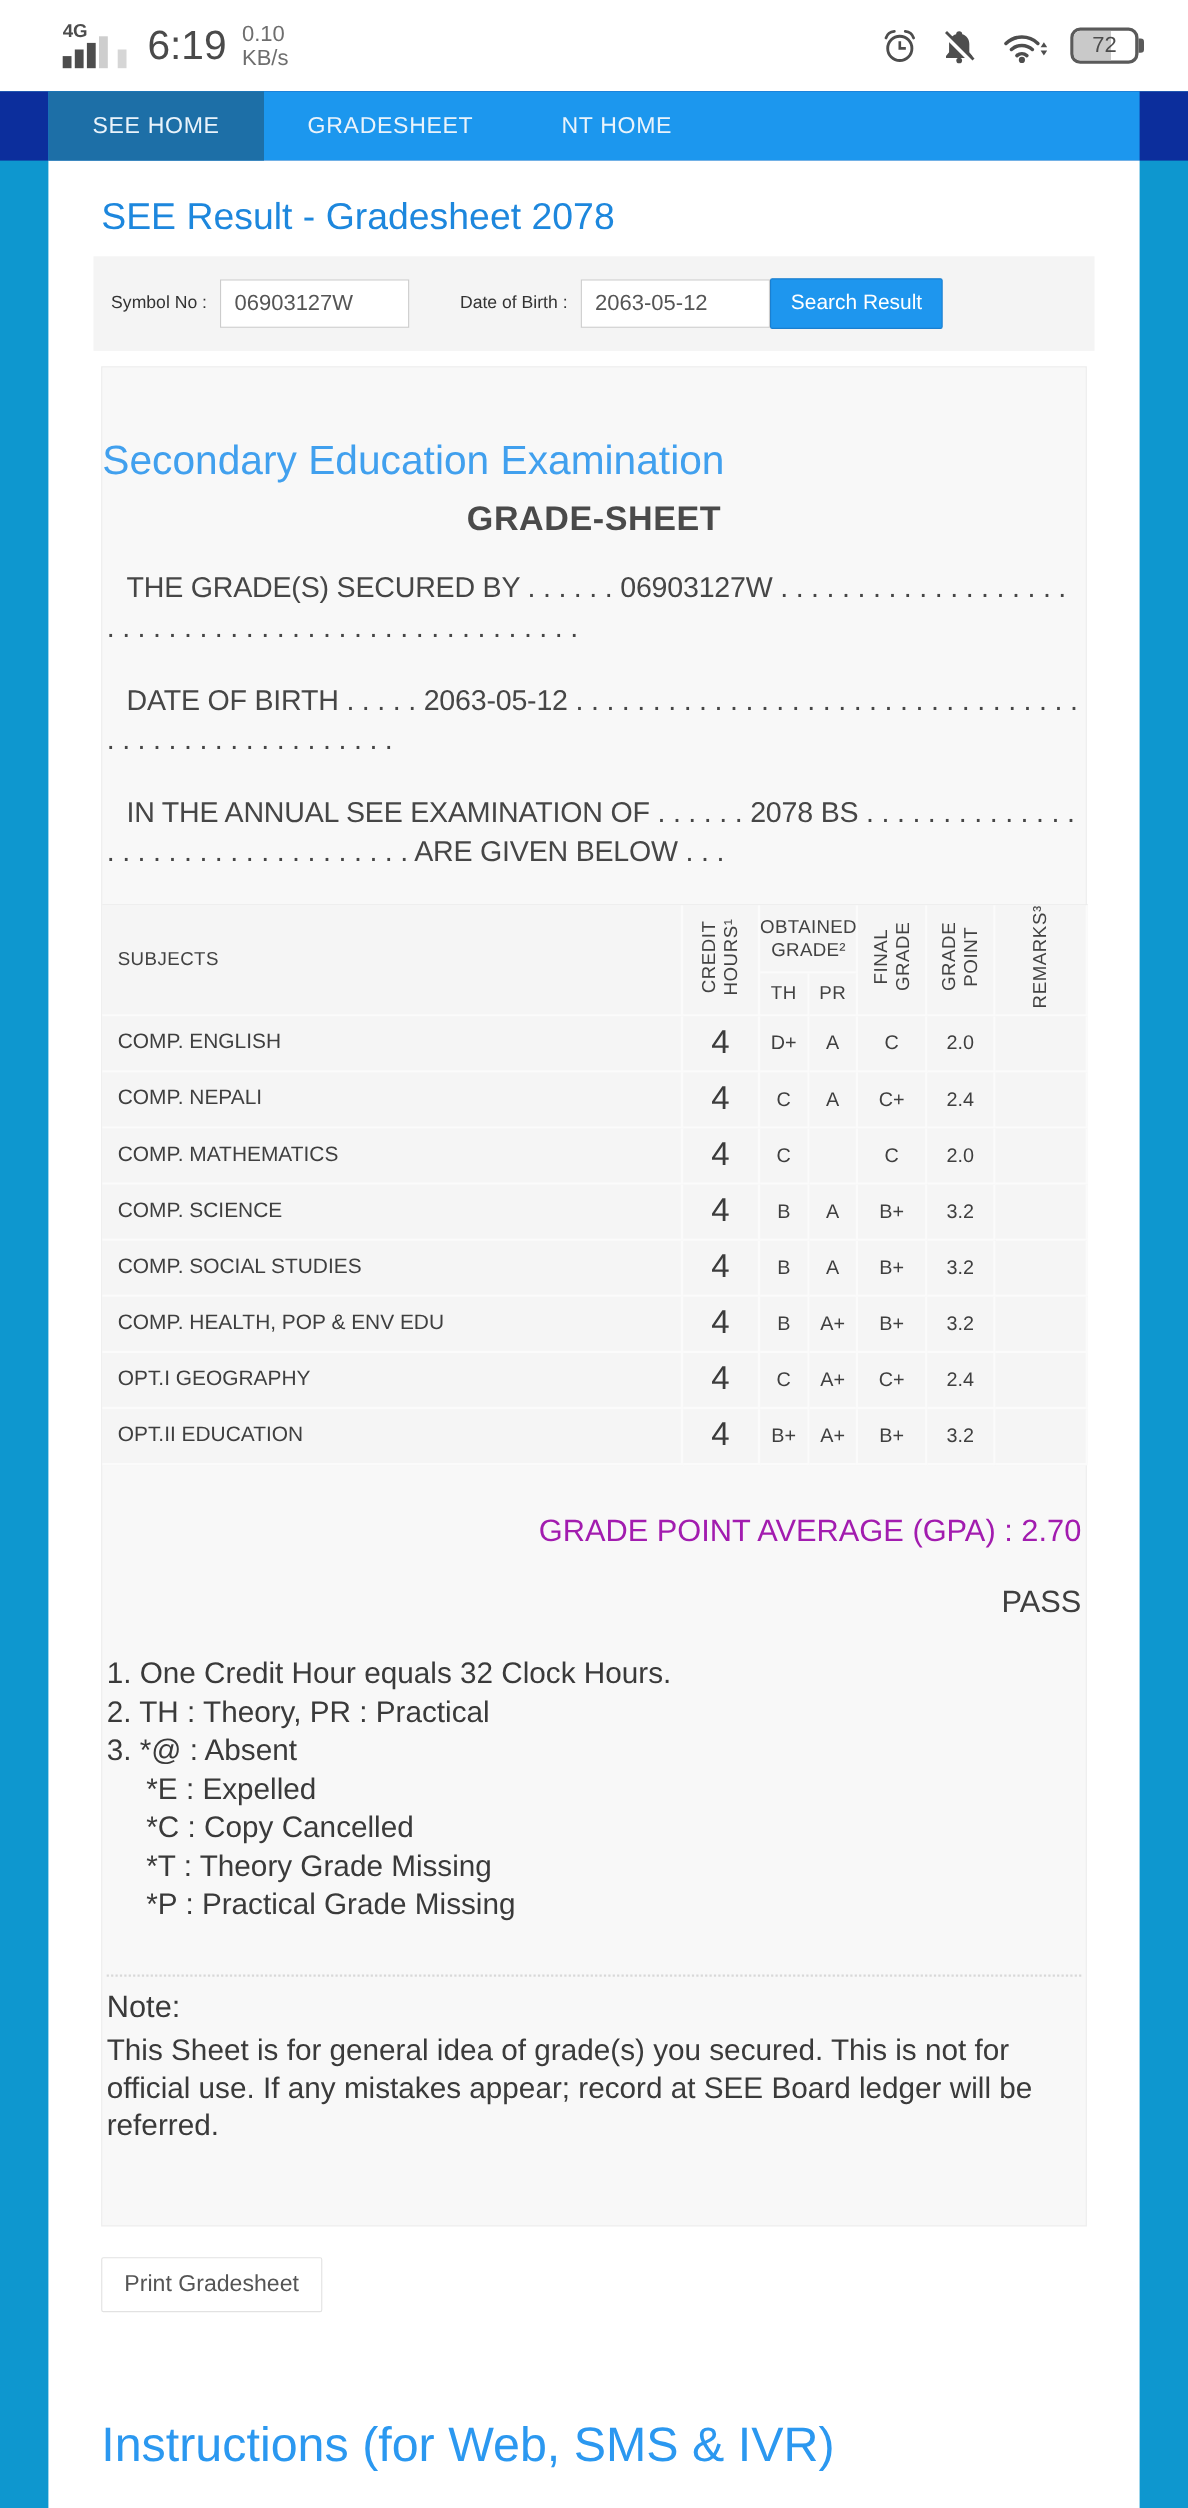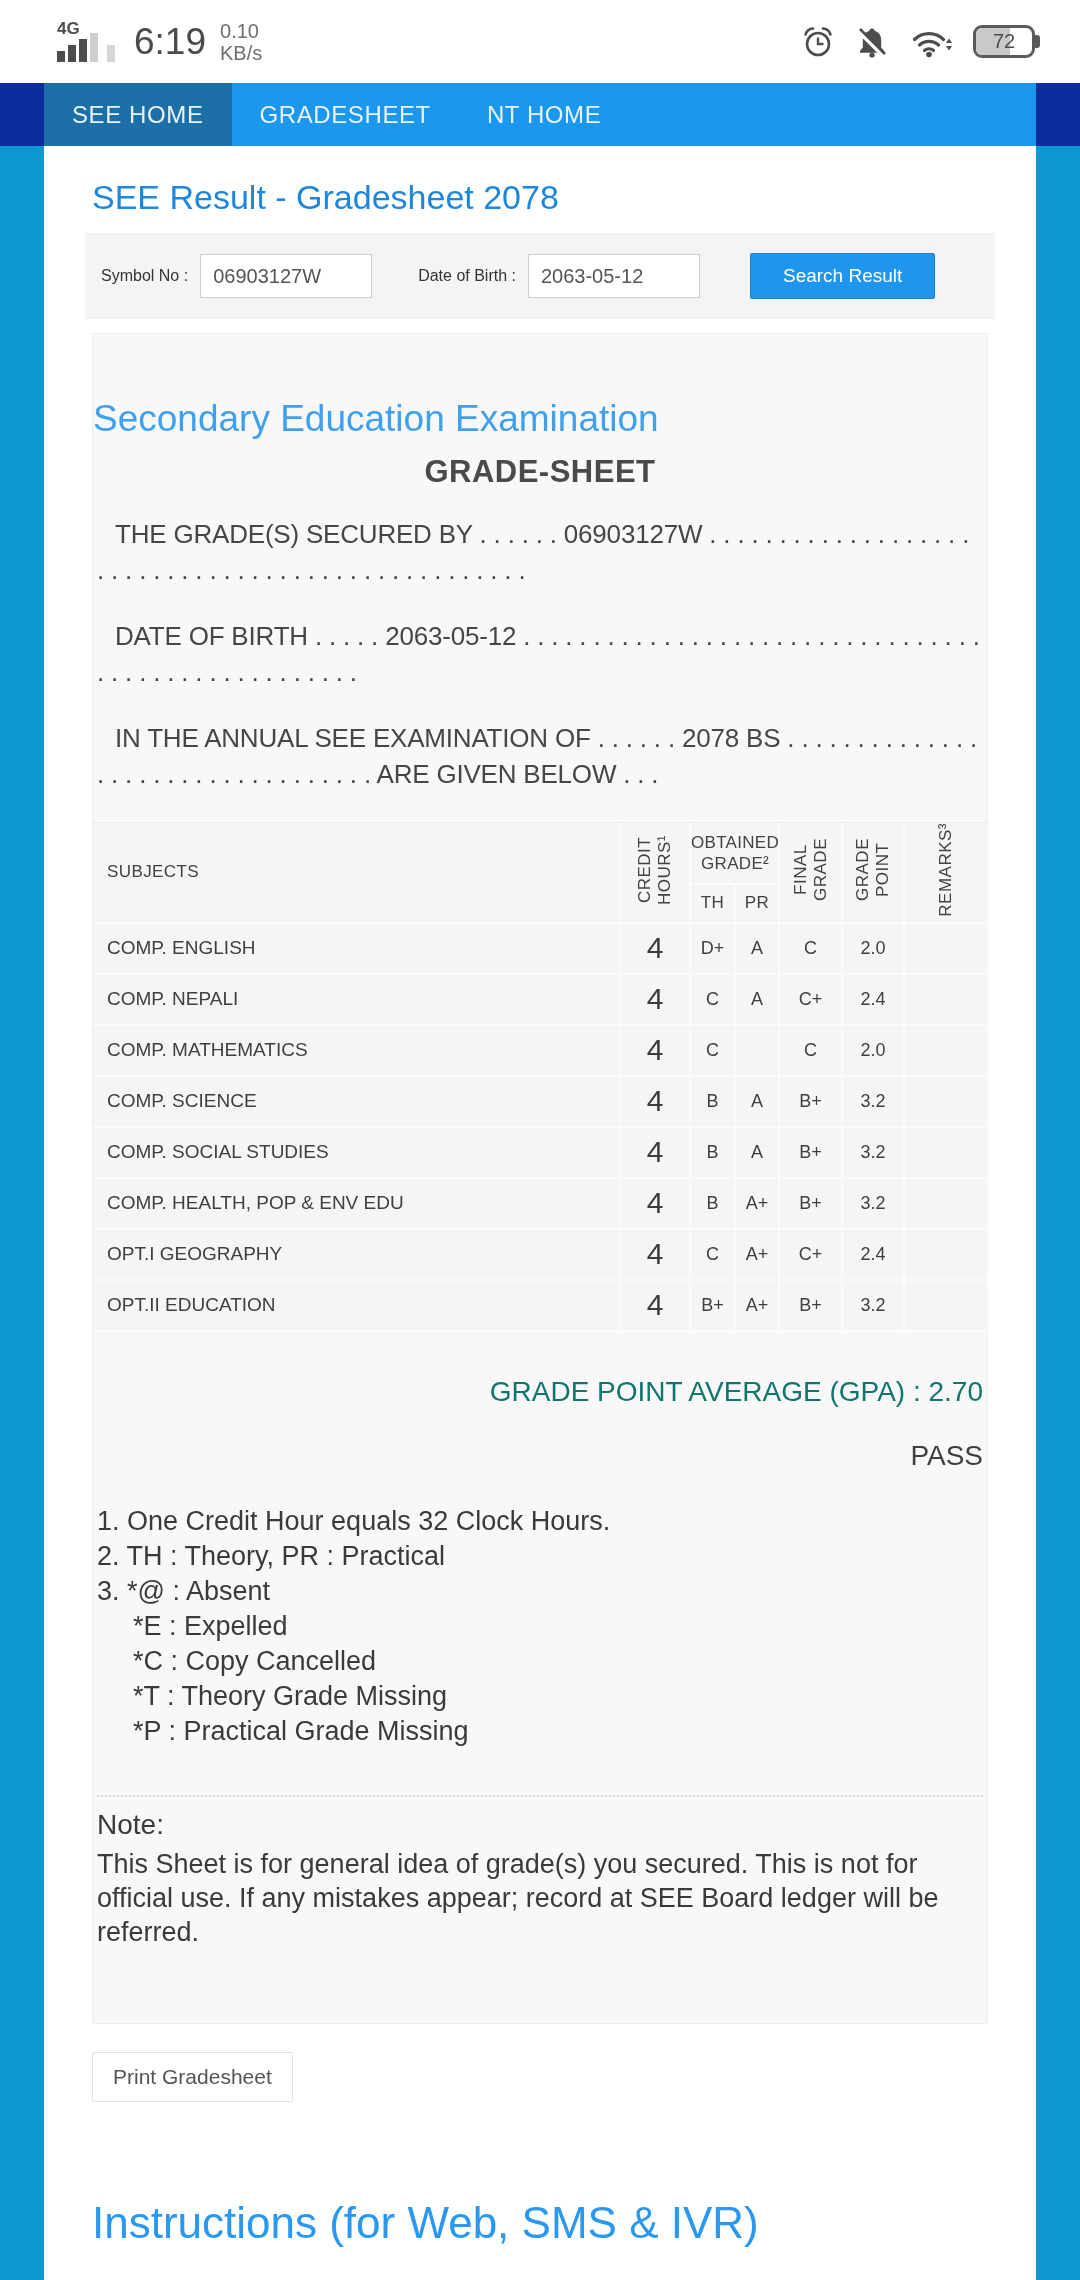--- a/index.html
+++ b/index.html
@@ -18,32 +18,32 @@
   .status-right { margin-left:auto; display:flex; align-items:center; gap:20px; }
   .battery-wrap { display:flex; align-items:center; }
   .batt { position:relative; width:62px; height:33px; border:3px solid #5a5a5a; border-radius:9px; display:flex; align-items:center; justify-content:center; overflow:hidden; background:#fff; }
   .batt-fill { position:absolute; left:0; top:0; bottom:0; width:60%; background:#c9c9c9; }
   .batt-num { position:relative; font-size:20px; color:#4c4c4c; }
   .batt-nub { width:5px; height:13px; background:#5a5a5a; border-radius:0 3px 3px 0; }
 
   
   .nav-row { height:63px; background:#0c2e9c; }
   .nav-inner { width:992px; height:100%; margin:0 auto; background:#1c97ee; display:flex; }
-  .nav-tab { display:flex; align-items:center; padding:0 28px; font-size:24px; letter-spacing:0.6px; color:#e9f3fb; cursor:pointer; }
+  .nav-tab { display:flex; align-items:center; padding:0 40px; font-size:21px; letter-spacing:0.6px; color:#e9f3fb; cursor:pointer; }
   .nav-tab.active { background:#1d6fa7; }
 
   
   .page { width:992px; margin:0 auto; background:#fff; min-height:2134px; padding:0 48px; }
   .page-title { padding-top:32px; font-size:34px; font-weight:400; color:#1d87dd; }
 
   .search-form { margin:16px -7px 0; background:#f4f4f4; display:flex; align-items:center; padding:20px 0 20px 16px; }
   .form-label { font-size:16px; color:#333; }
   .form-input { width:172px; height:44px; border:1px solid #ccc; background:#fff; margin-left:12px; padding:0 12px; font-size:20px; color:#555; font-family:inherit; }
   .lbl-dob { margin-left:46px; }
-  .search-btn { margin-left:50px; background:#1e96ee; border:1px solid #1a7fd0; color:#fff; font-size:19px; padding:11px 32px; border-radius:2px; font-family:inherit; cursor:pointer; }
+  .search-btn { background:#1e96ee; border:1px solid #1a7fd0; color:#fff; font-size:19px; padding:11px 18px; border-radius:2px; font-family:inherit; cursor:pointer; }
 
   
   .card { margin-top:14px; background:#f8f8f8; border:1px solid #ededed; padding-bottom:74px; }
   .card-pad { padding:0 4px; }
   .exam-title { margin-top:64px; font-size:37px; font-weight:400; color:#41a0ee; }
   .sheet-title { margin-top:14px; text-align:center; font-size:31px; font-weight:bold; color:#4a4a4a; letter-spacing:0.5px; }
   .dotline { margin-top:26px; font-size:26px; line-height:36px; color:#464646; text-indent:18px; letter-spacing:-0.2px; }
   .dotline + .dotline { margin-top:30px; }
 
   .grade-table { width:100%; margin-top:30px; border-collapse:separate; border-spacing:0; table-layout:fixed; border-top:1px solid #ececec; }
@@ -52,21 +52,21 @@
   th.th-subjects { text-align:left; padding-left:14px; }
   tr.head-top th { height:58px; }
   tr.subhead th { height:36px; }
   .vtext { writing-mode:vertical-rl; transform:rotate(180deg); white-space:pre-line; font-size:17px; line-height:20px; letter-spacing:0.5px; display:inline-block; }
   .obt { white-space:pre-line; font-size:17px; line-height:21px; letter-spacing:0.3px; display:inline-block; }
   .grade-table td { height:51px; }
   td.subject { font-size:19px; text-align:left; padding-left:14px; color:#3f3f3f; }
   td.credit { font-size:30px; text-align:center; color:#3c3c3c; }
   td.grade { font-size:18px; text-align:center; color:#3f3f3f; }
 
-  .gpa-line { margin-top:44px; text-align:right; font-size:28px; color:#0f766e; }
+  .gpa-line { margin-top:44px; text-align:right; font-size:28px; color:#a21caf; }
   .pass-line { margin-top:32px; text-align:right; font-size:28px; color:#3f3f3f; }
   .footnotes { margin-top:32px; font-size:27px; line-height:35px; color:#3a3a3a; }
   .footnotes .indent { padding-left:36px; }
   .note-sec { margin-top:46px; border-top:2px dotted #d8d8d8; padding-top:12px; }
   .note-title { font-size:28px; color:#3a3a3a; }
   .note-body { margin-top:6px; font-size:27px; line-height:34px; color:#3a3a3a; }
 
   .print-btn { margin-top:28px; background:#fff; border:1px solid #e2e2e2; padding:12px 20px; font-size:21px; color:#555; font-family:inherit; border-radius:2px; cursor:pointer; }
 
   .instructions-title { margin-top:96px; font-size:44px; font-weight:400; color:#2b98f0; }

